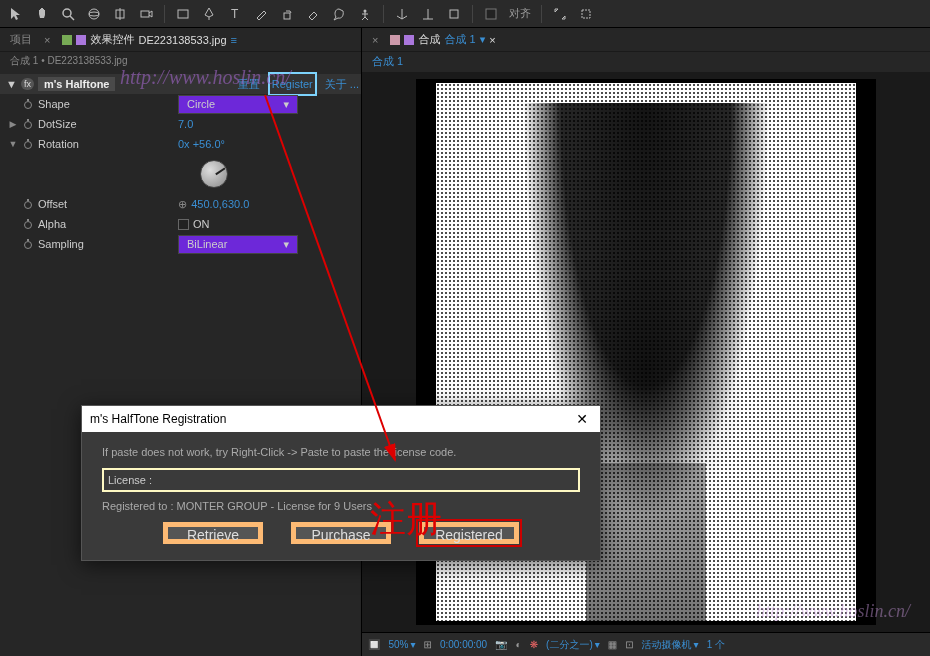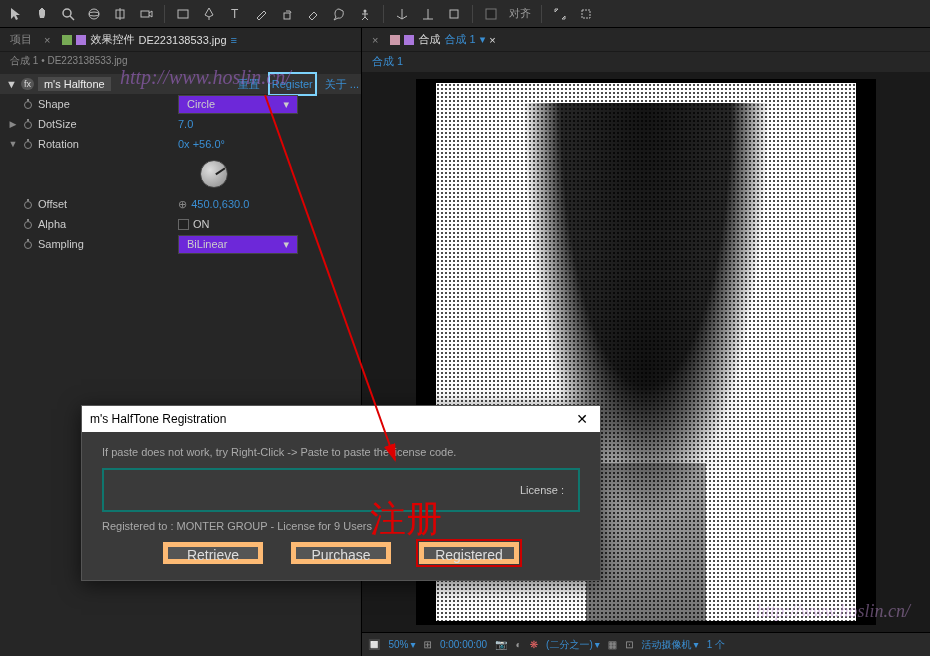--- a/index.html
+++ b/index.html
@@ -26,21 +26,21 @@
 .breadcrumb { height: 20px; padding: 2px 10px; color: #888; font-size: 10px; }
 .breadcrumb .link { cursor: pointer; }
 
 .comp-breadcrumb { height: 20px; padding: 2px 10px; font-size: 11px; }
 .comp-breadcrumb .link { color: #3a8fd4; cursor: pointer; }
 
 
 .effect-section { padding: 2px 0; }
 .effect-header { display: flex; align-items: center; height: 20px; padding: 0 2px; background: #333; }
 .effect-header .fx-badge { background: #555; color: #ddd; padding: 1px 3px; font-size: 9px; border-radius: 6px; margin-right: 4px; }
-.effect-header .effect-name { background: #4a4a4a; color: #eee; padding: 1px 6px; flex: 0 0 auto; }
+.effect-header .effect-name { background: #4a4a4a; color: #eee; padding: 1px 6px; flex: 0 0 auto; font-weight: bold; }
 .effect-header .spacer { flex: 1; }
 .effect-header .link-txt { color: #3a8fd4; cursor: pointer; margin-left: 8px; }
 .effect-header .register-link { border: 2px solid #7dd3fc; padding: 4px 2px; }
 
 .prop-row { display: flex; align-items: center; height: 20px; padding: 0 4px; }
 .prop-row .indent { width: 18px; display: flex; justify-content: center; }
 .prop-row .twirl { color: #888; cursor: pointer; font-size: 9px; }
 .prop-row .stopwatch { width: 12px; height: 12px; display: flex; align-items: center; justify-content: center; color: #888; }
 .prop-row .prop-name { color: #ccc; width: 140px; margin-left: 4px; }
 .prop-row .prop-value { color: #3a8fd4; cursor: pointer; }
@@ -69,21 +69,21 @@
 
 .watermark { position: absolute; color: rgba(160,100,200,0.6); font-style: italic; font-family: Liberation Serif, serif; font-size: 20px; pointer-events: none; }
 
 
 .dialog { position: absolute; left: 81px; top: 405px; width: 520px; background: #3a3a3a; border: 1px solid #555; box-shadow: 0 4px 20px rgba(0,0,0,0.6); z-index: 100; }
 .dialog-title { height: 26px; background: #fff; color: #000; display: flex; align-items: center; padding: 0 8px; font-size: 12px; }
 .dialog-title .spacer { flex: 1; }
 .dialog-title .close-x { width: 20px; text-align: center; cursor: pointer; font-size: 14px; }
 .dialog-body { padding: 14px 20px 16px; }
 .dialog-body .hint { color: #aaa; font-size: 11px; margin-bottom: 10px; }
-.license-row { display: flex; align-items: center; gap: 8px; border: 2px solid #0f766e; padding: 14px; margin-bottom: 8px; justify-content: flex-end; }
+.license-row { display: flex; align-items: center; gap: 8px; border: 2px solid #fef9c3; padding: 4px; margin-bottom: 8px; }
 .license-row label { color: #ccc; font-size: 11px; }
 .license-row input { flex: 1; height: 18px; background: #ddd; border: 1px solid #888; padding: 0 4px; font-size: 11px; color: #333; }
 .reg-to { color: #aaa; font-size: 11px; margin-bottom: 10px; }
 .dialog-buttons { display: flex; gap: 28px; justify-content: center; }
 .dialog-buttons button { width: 100px; height: 22px; background: #555; color: #ddd; border: 5px solid #fdba74; font-size: 14px; cursor: pointer; }
 .dialog-buttons button.outlined { outline: 2px solid #c00; outline-offset: 1px; }
 
 
 .arrow-svg { position: absolute; left: 230px; top: 90px; z-index: 101; pointer-events: none; }
 .annotation-text { position: absolute; left: 370px; top: 495px; color: #d00; font-size: 36px; font-family: "KaiTi","STKaiti",serif; z-index: 102; pointer-events: none; }

